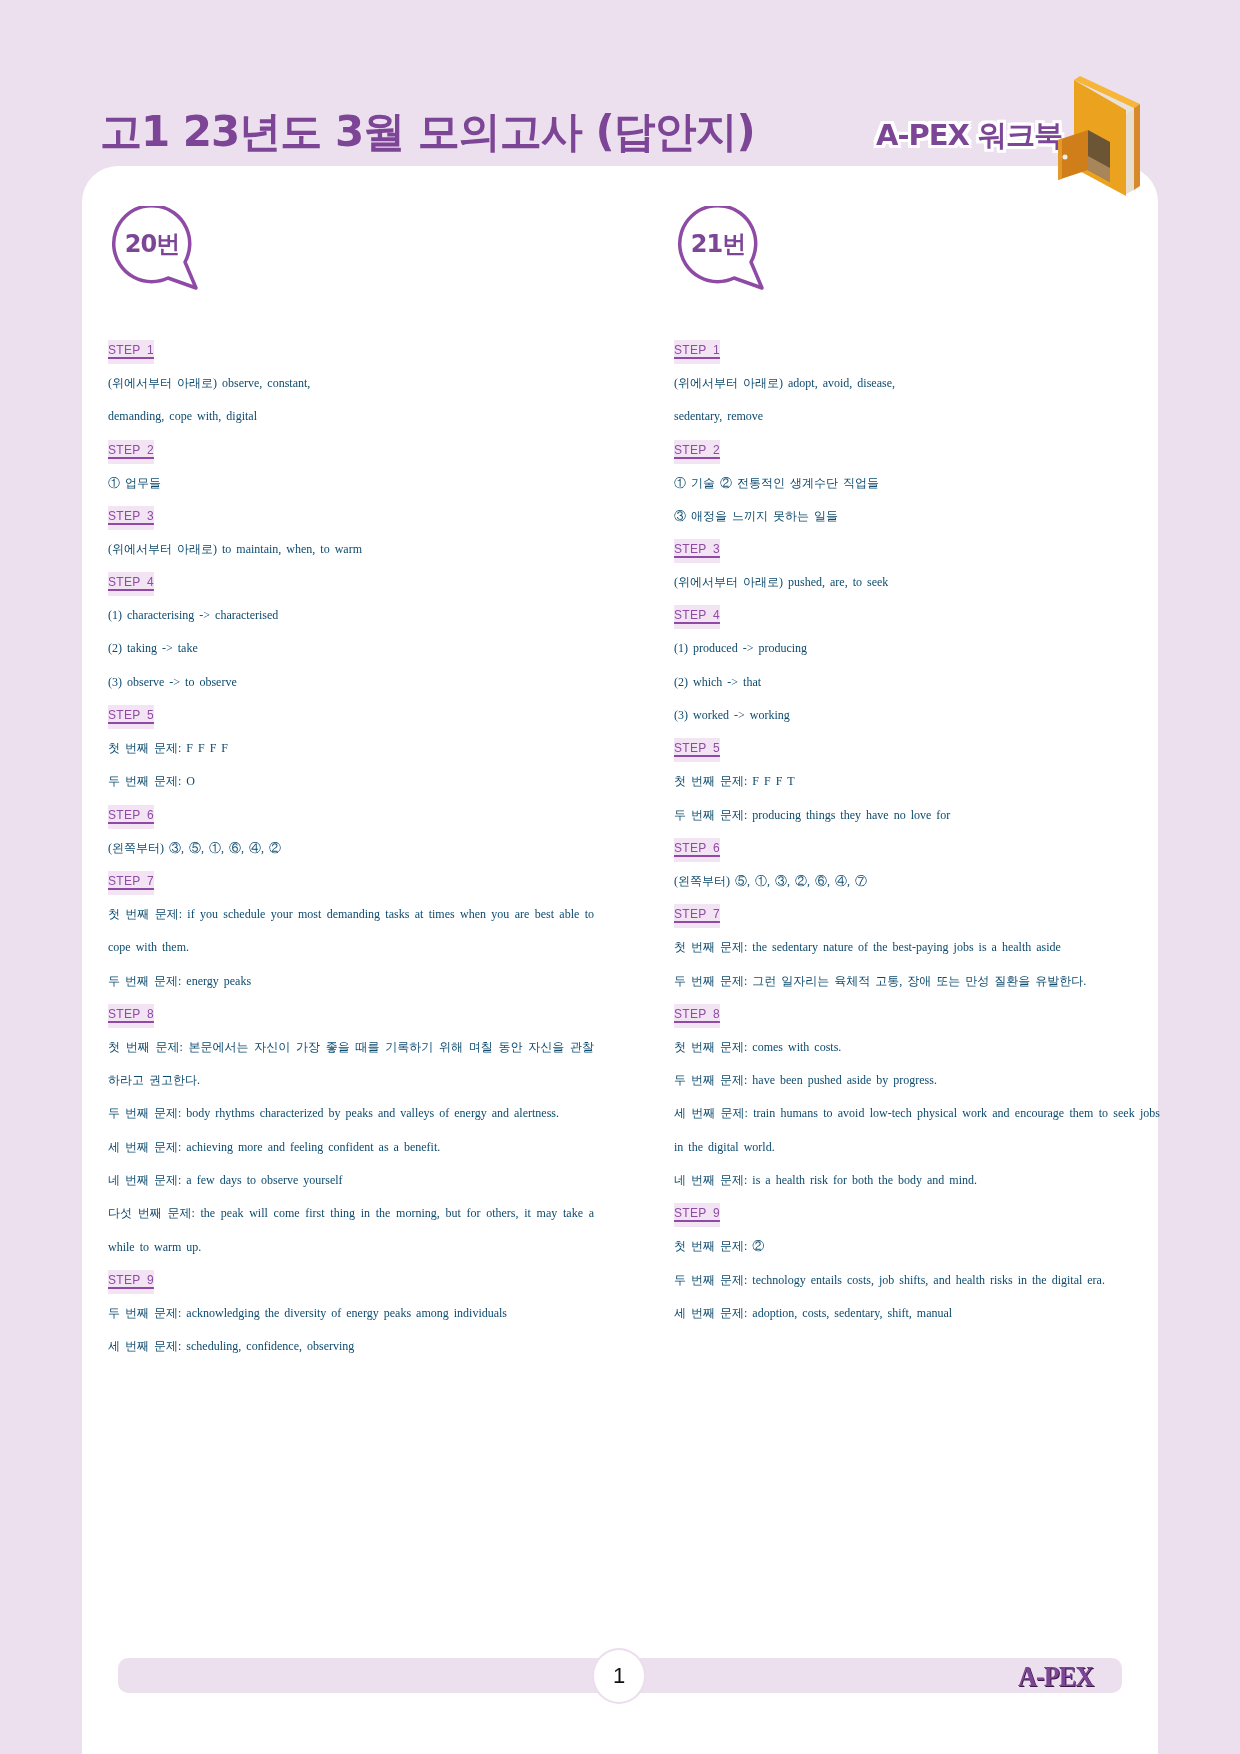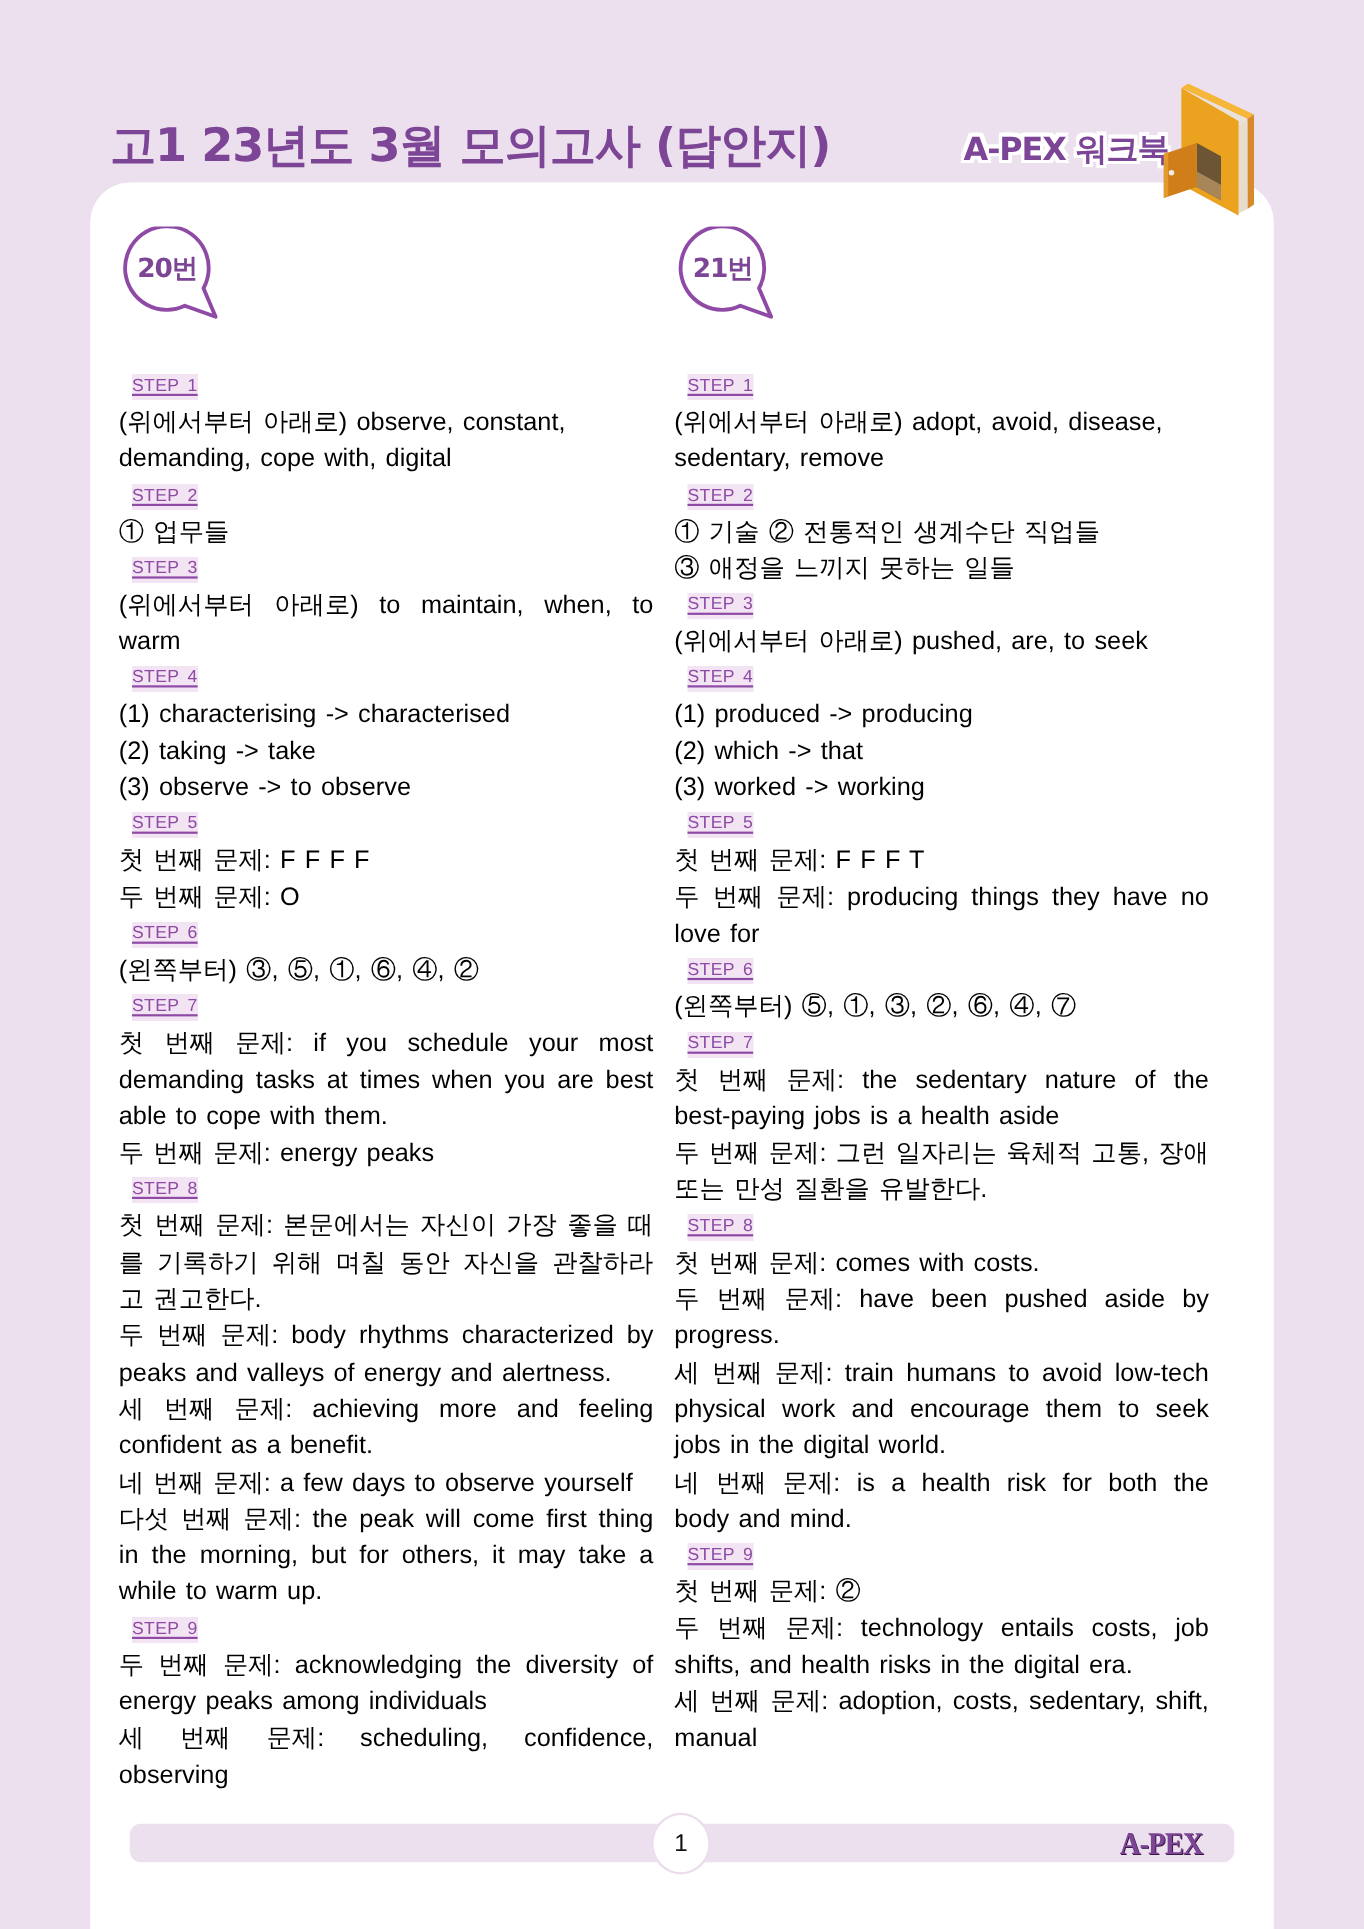--- a/index.html
+++ b/index.html
@@ -49,21 +49,21 @@
       height: 1620px;
       background: #ffffff;
       border-radius: 36px 36px 0 0;
     }
     .column {
       position: absolute;
       top: 206px;
       width: 486px;
     }
     .col-left { left: 108px; }
-    .col-right { left: 613px; }
+    .col-right { left: 674px; }
     .q-badge {
       position: relative;
       width: 90px;
       height: 86px;
       margin-left: 2px;
     }
     .q-badge svg { position: absolute; left: 0; top: 0; }
     .q-badge-label {
       position: absolute;
       left: 6px;
@@ -80,36 +80,35 @@
       margin-top: midnight;
       padding-top: 0;
       position: absolute;
       top: 128px;
       left: 0;
       width: 486px;
     }
     .step {
       display: inline-block;
       font-family: "Liberation Sans", sans-serif;
-      font-size: 16px;
+      font-size: 12px;
       line-height: 33px;
       color: #8e4aa5;
       text-decoration: underline;
       text-underline-offset: 3px;
       text-decoration-thickness: 1.5px;
       background: linear-gradient(to bottom, transparent 6px, #f3e4f4 6px, #f3e4f4 30px, transparent 30px);
       letter-spacing: 0.3px;
       word-spacing: 3px;
-      margin-left: 12px;
     }
     .line {
-      font-family: Liberation Sans, sans-serif;
-      font-size: 23px;
+      font-family: Liberation Serif, serif;
+      font-size: 12px;
       line-height: 33.3px;
-      color: #000000;
+      color: #0c4a6e;
       text-align: justify;
       word-spacing: 2px;
     }
     .footer-bar {
       position: absolute;
       left: 118px;
       top: 1658px;
       width: 1004px;
       height: 35px;
       background: #ede0ee;

